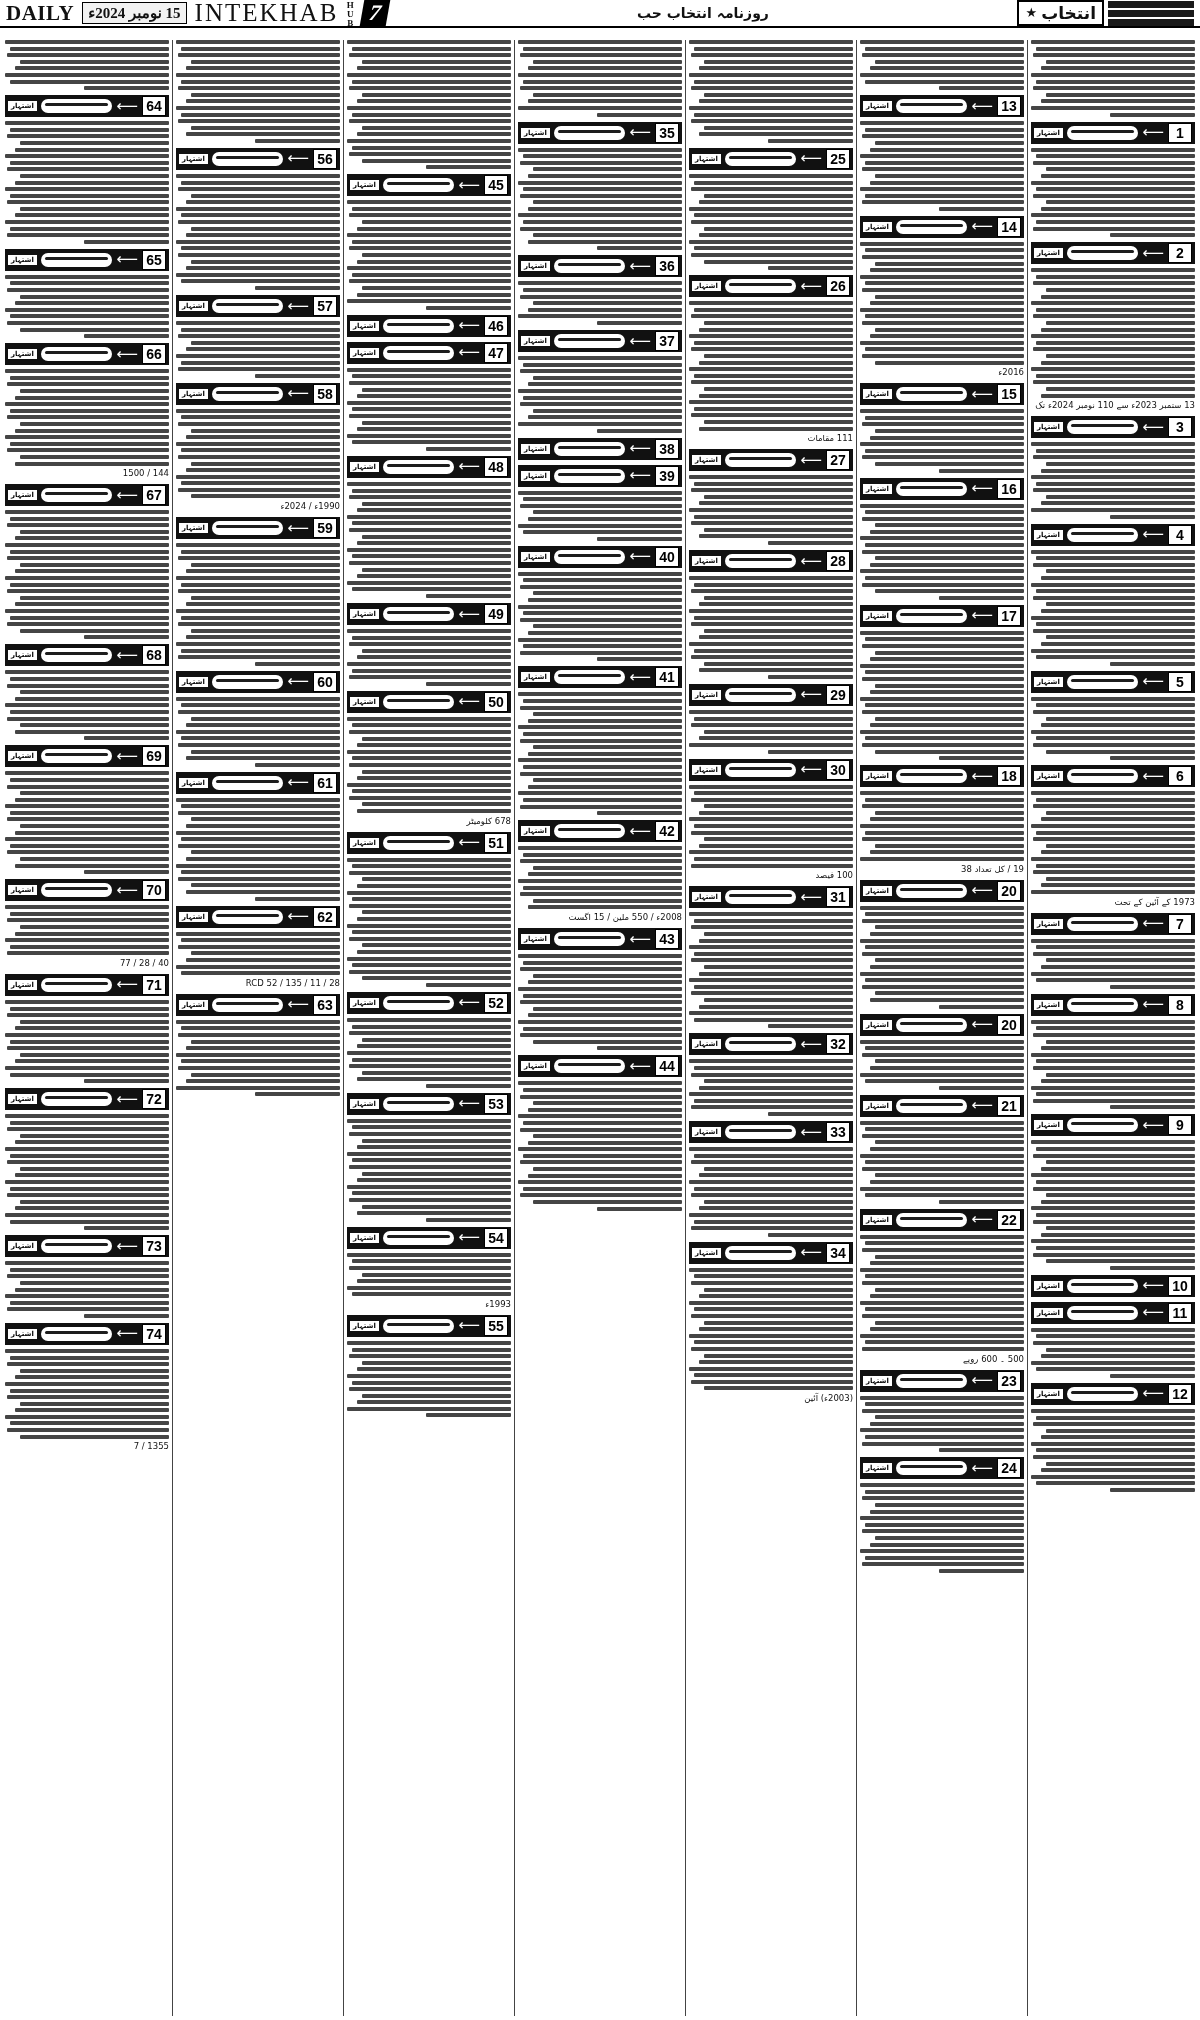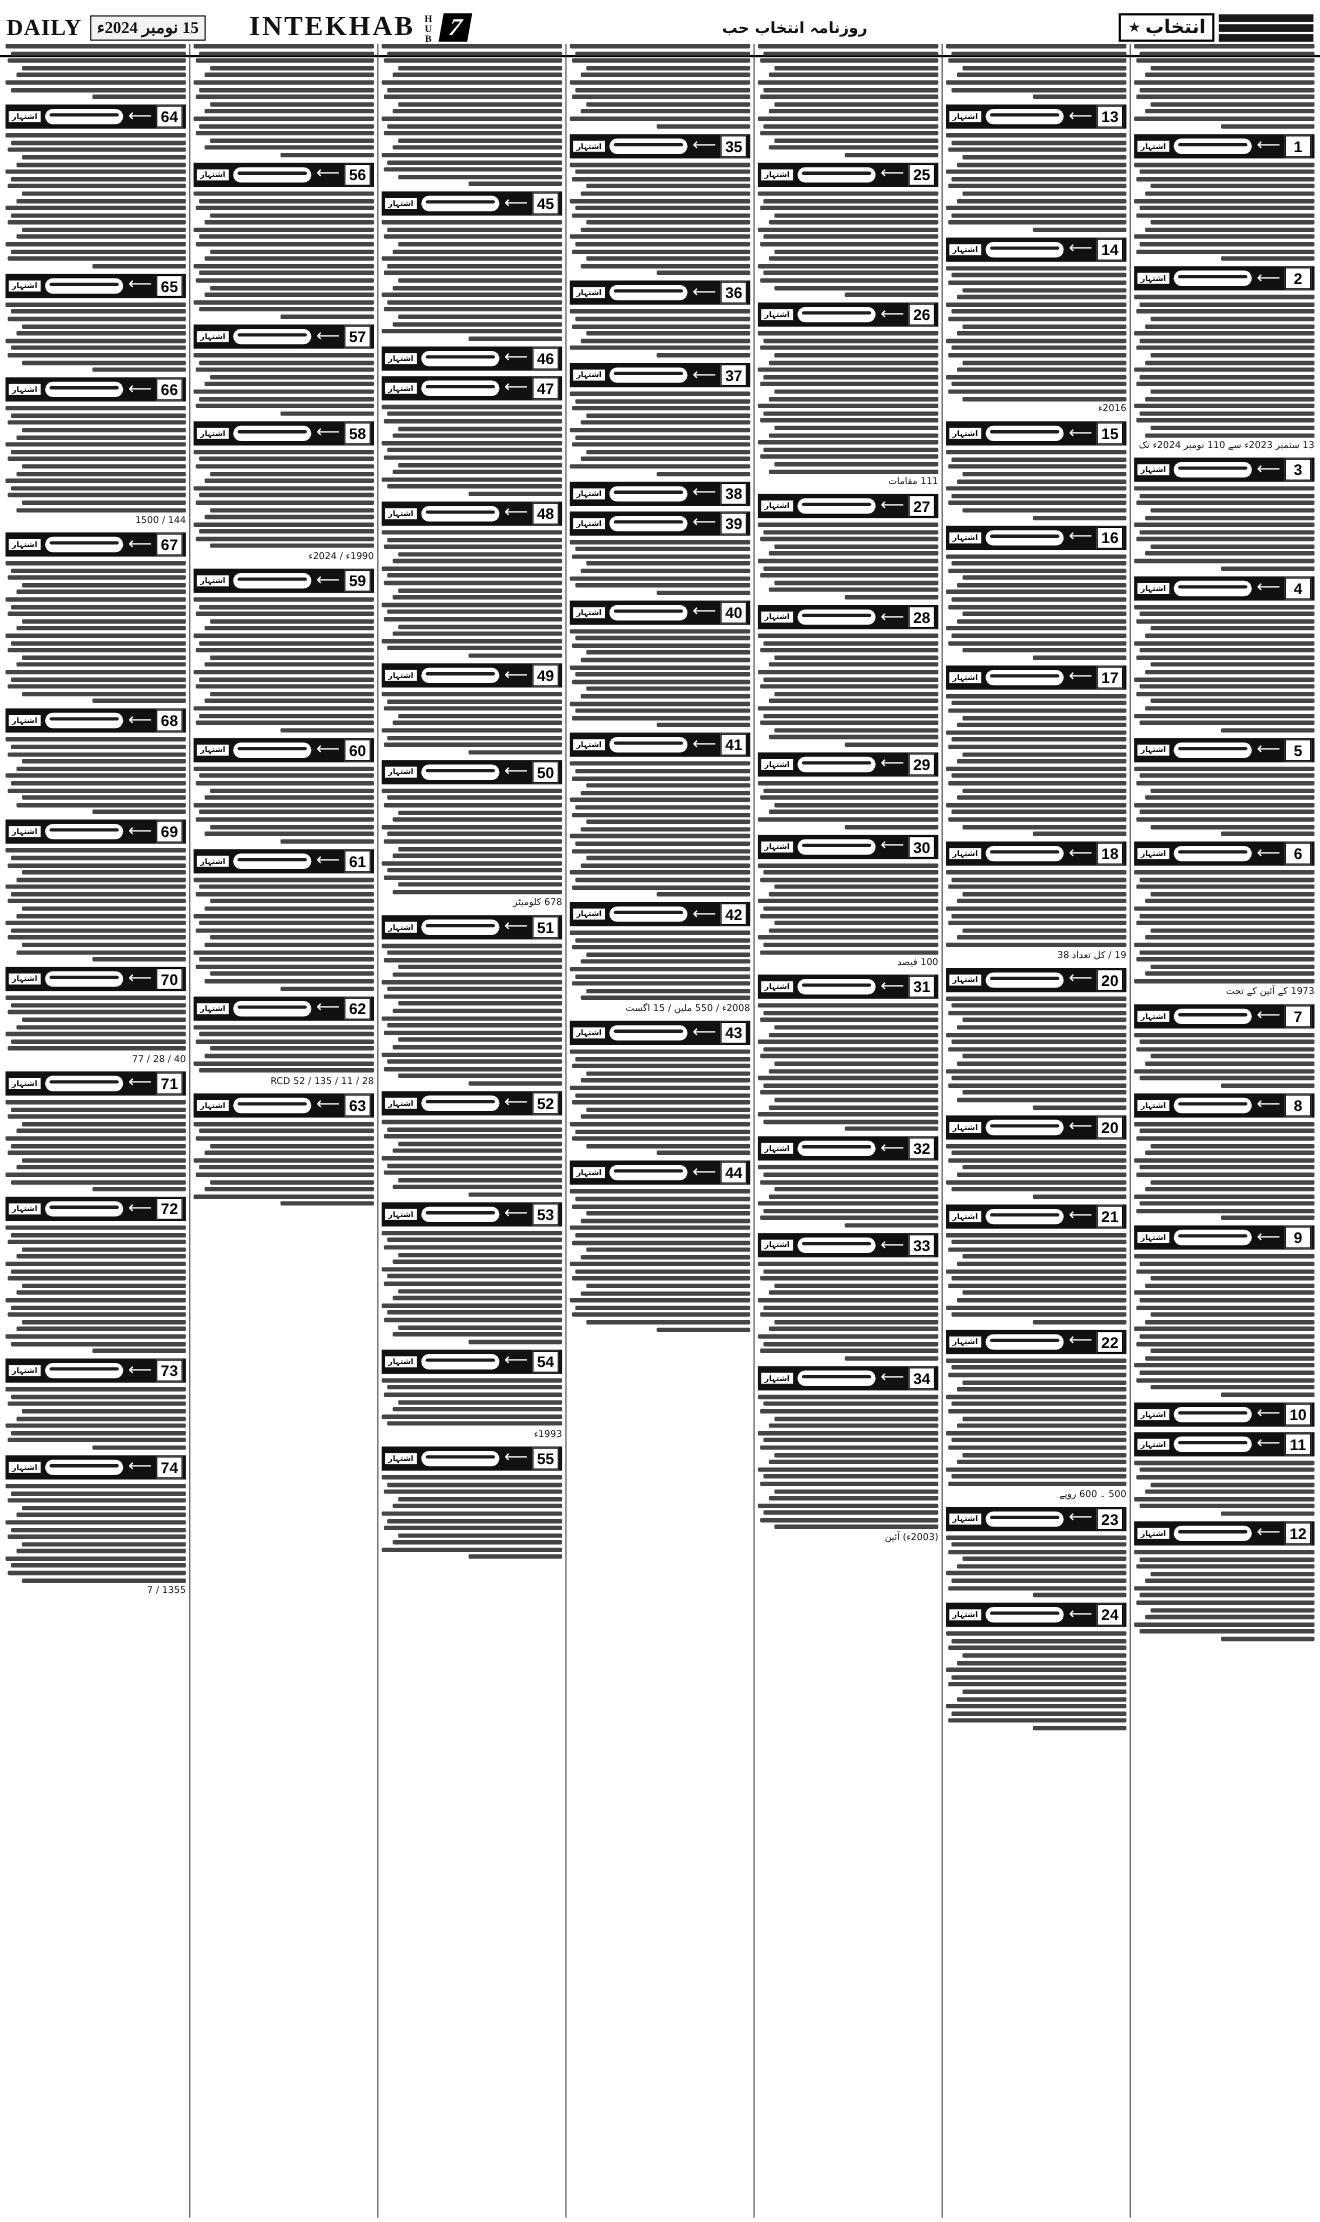--- a/index.html
+++ b/index.html
@@ -5,37 +5,37 @@
   html, body { margin:0; padding:0; background:#ffffff; }
   body {
     width:1200px; height:2020px;
     font-family:"Liberation Serif", serif;
     color:#111;
     overflow:hidden;
     position:relative;
   }
   
   .masthead {
-    height:52px; border-bottom:2px solid #000;
+    height:28px; border-bottom:2px solid #000;
     display:flex; align-items:center; justify-content:space-between;
     padding:0 6px; box-sizing:border-box;
   }
   .mh-left { display:flex; align-items:center; gap:8px; }
   .mh-daily {
     font-family:"Liberation Serif", serif;
     font-weight:bold; font-size:21px; letter-spacing:.5px;
   }
   .mh-date {
     font-size:15px; font-weight:bold;
     border:1px solid #000; padding:1px 5px; background:#f2f2f2;
     direction:rtl;
   }
   .mh-intekhab {
     font-family:"Liberation Serif", serif;
-    font-weight:bold; font-size:25px; letter-spacing:2px;margin-left:32px;
+    font-weight:normal; font-size:25px; letter-spacing:2px;
   }
   .mh-hub {
     font-size:9px; font-weight:bold; line-height:8px;
     writing-mode:vertical-rl; text-orientation:upright;
     letter-spacing:-1px;
   }
   .mh-page {
     background:#000; color:#fff; font-weight:bold;
     font-size:22px; font-style:italic;
     width:26px; height:26px; display:flex; align-items:center; justify-content:center;

